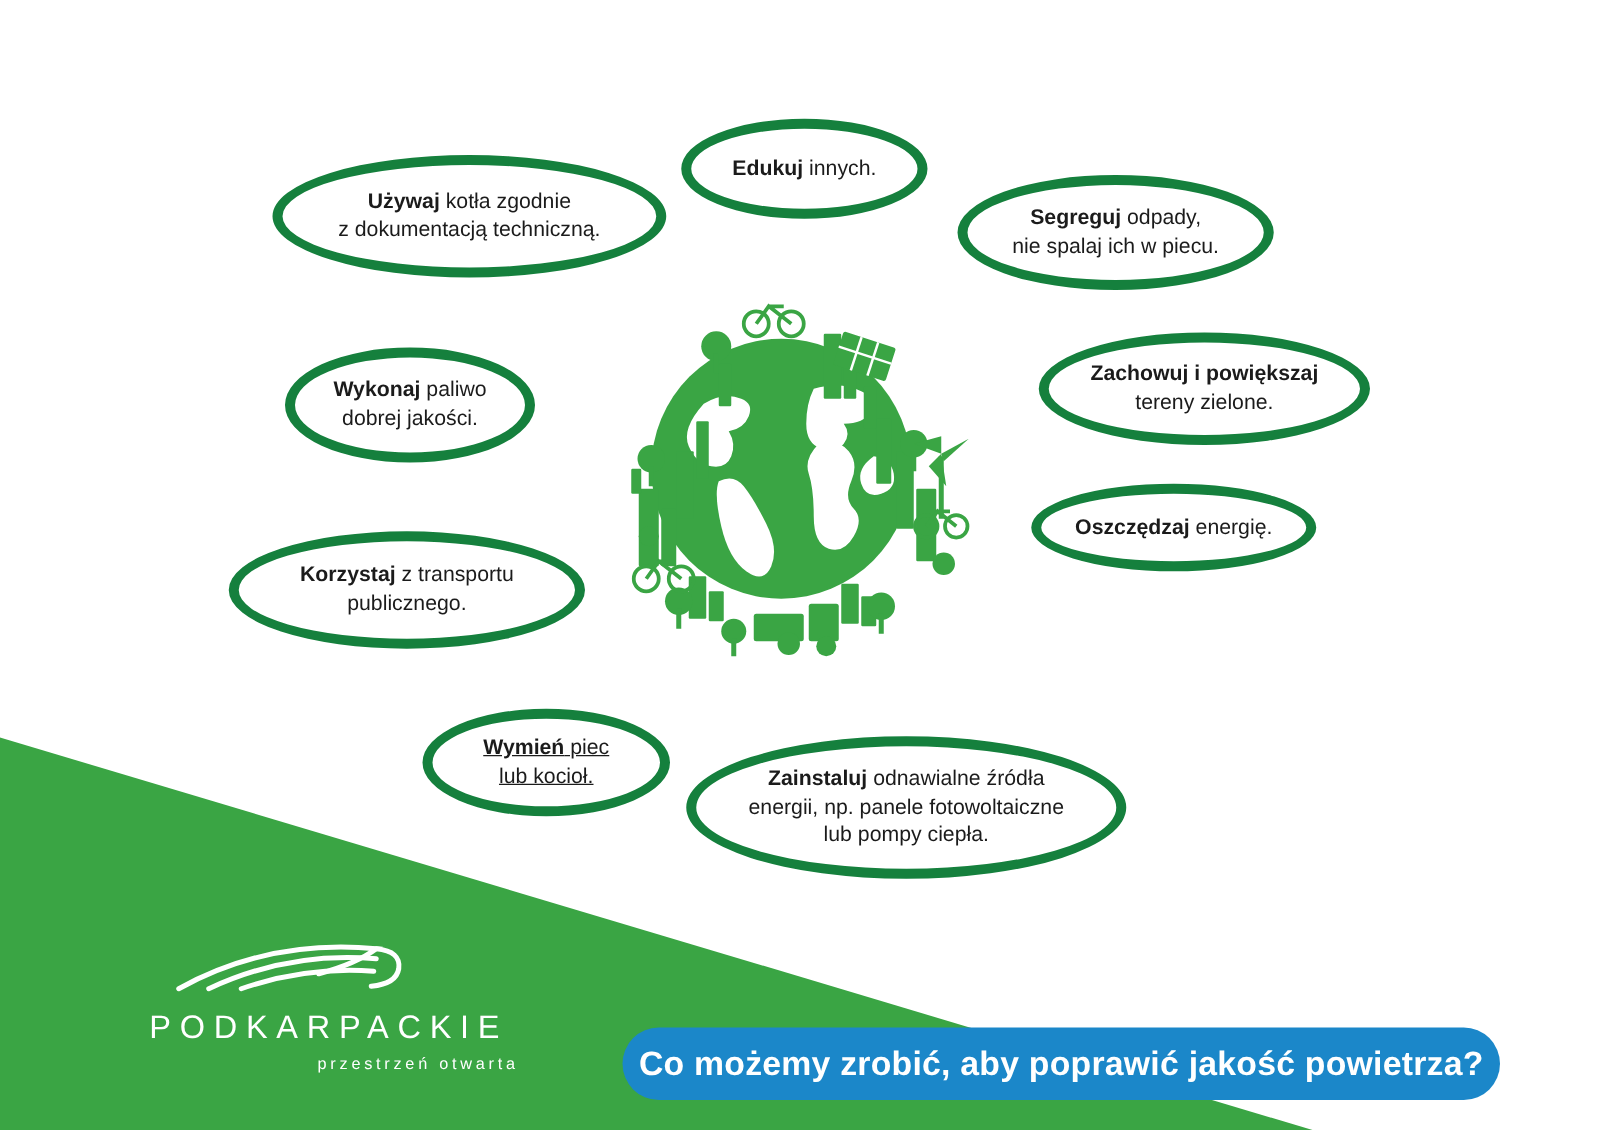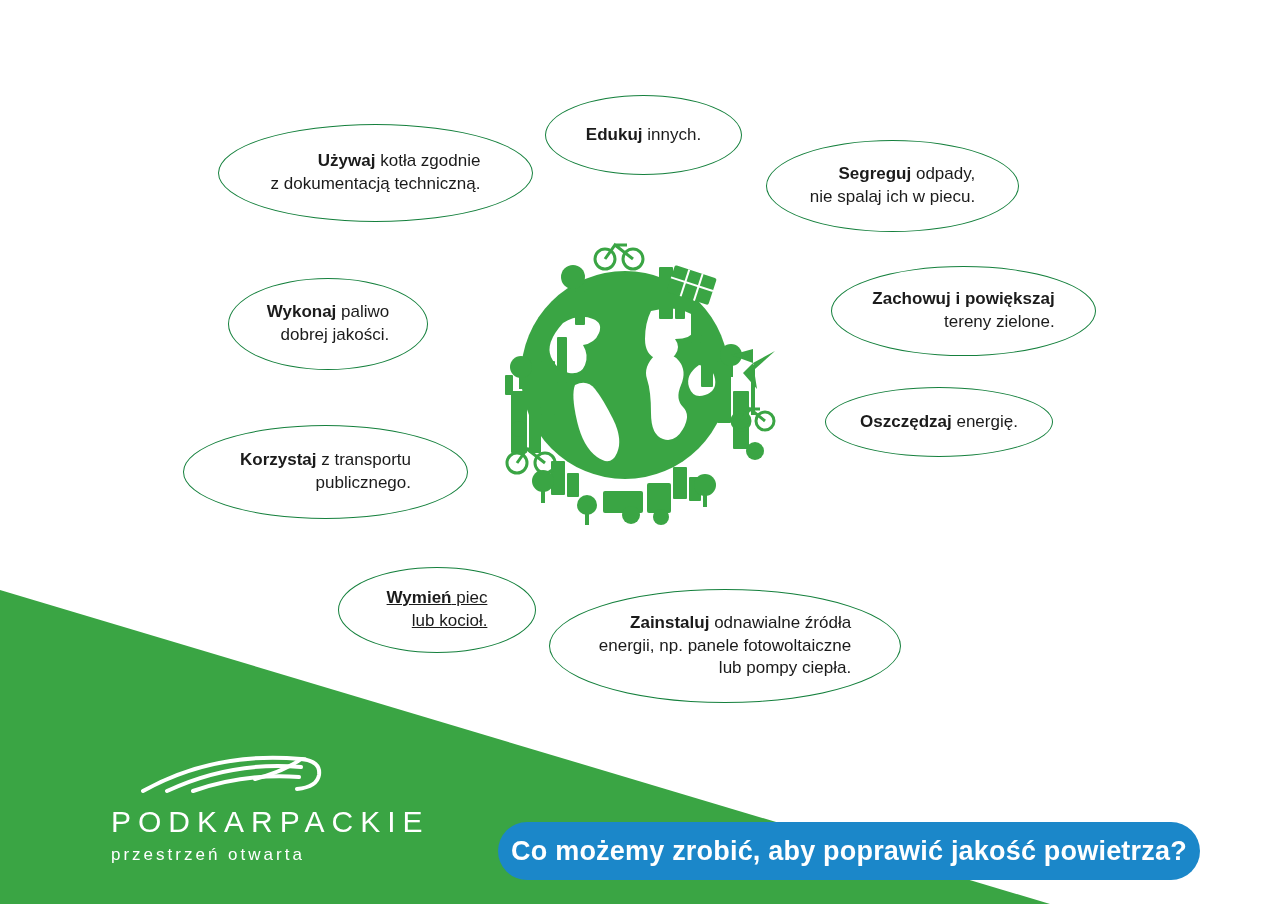--- a/index.html
+++ b/index.html
@@ -29,27 +29,27 @@
     bottom: 0;
     width: 1280px;
     height: 320px;
     pointer-events: none;
   }
 
   
   .bubble {
     position: absolute;
     box-sizing: border-box;
-    border: 1px solid #15803d;
+    border: 8px solid #15803d;
     border-radius: 50%;
     color: #1b1b1b;
     display: flex;
     align-items: center;
     justify-content: center;
-    text-align: right;
+    text-align: center;
     line-height: 1.35;
     font-size: 17px;
     padding: 6px 16px;
     background: transparent;
   }
   .bubble span.inner { display: block; }
   .bubble b { font-weight: bold; }
 
   
   .globe-wrap {
@@ -63,31 +63,31 @@
   
   .logo {
     position: absolute;
     left: 105px;
     top: 745px;
     width: 310px;
     height: 120px;
     color: #ffffff;
   }
   .logo .logo-title {
-    font-size: 30px;
+    font-size: 26px;
     letter-spacing: 7px;
     font-weight: 400;
     text-align: center;
     margin: 0;
     padding-left: 6px;
   }
   .logo .logo-sub {
-    font-size: 17px;
+    font-size: 13px;
     letter-spacing: 3px;
-    text-align: left;
+    text-align: right;
     margin: 6px 0 0 0;
     padding-left: 6px;
   }
   .cta {
     position: absolute;
     left: 498px;
     top: 786px;
     width: 702px;
     height: 58px;
     background: #1b87c9;

